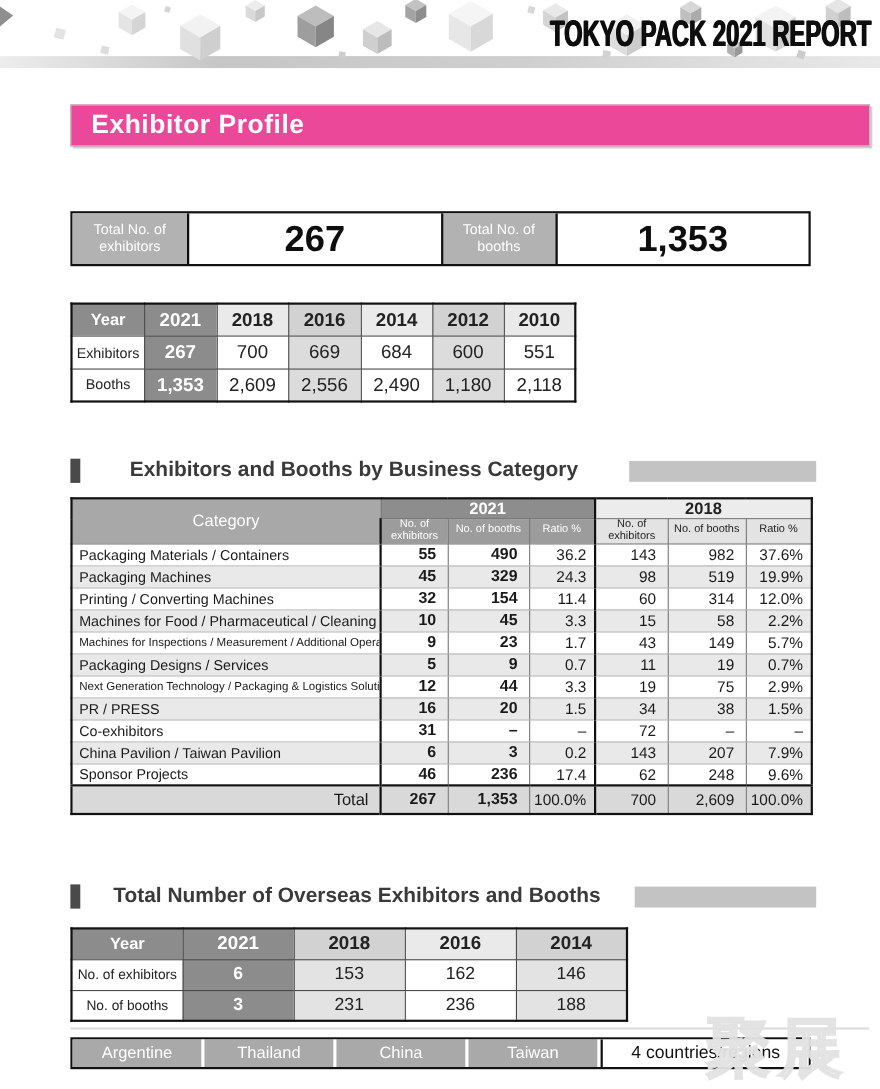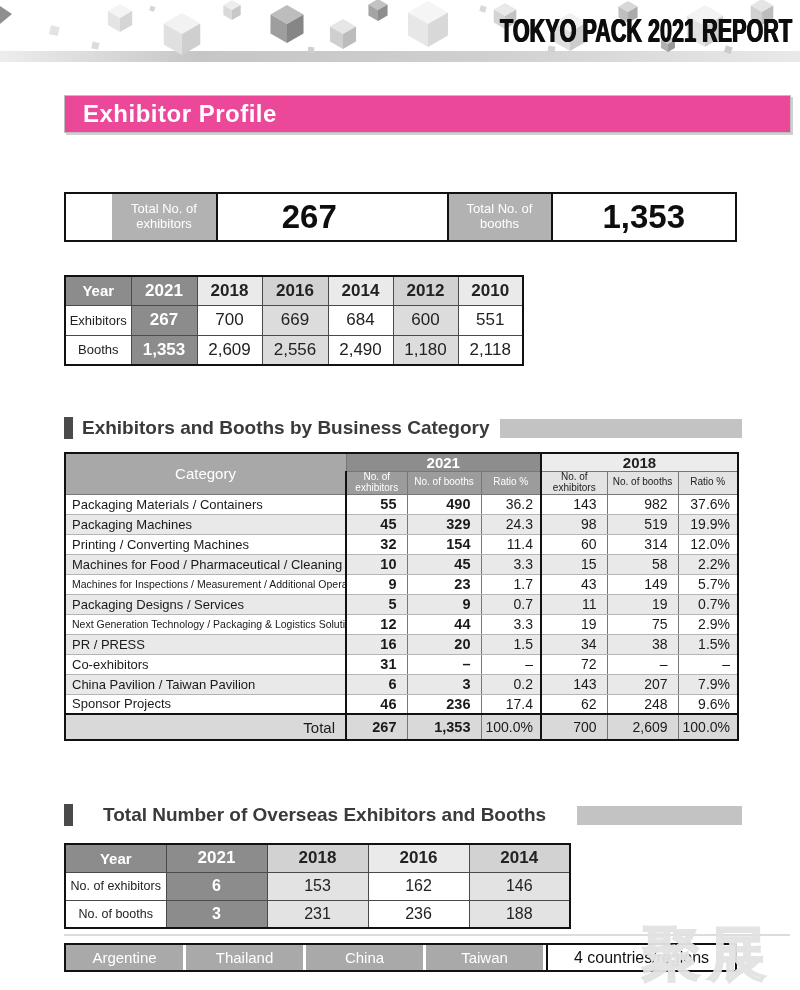--- a/index.html
+++ b/index.html
@@ -23,21 +23,21 @@
   .sec{position:absolute;left:64px;width:678px;height:22px;display:flex;align-items:center;}
   .sq{width:9px;height:22px;background:#4a4a4a;margin-right:9px;flex:none;}
   .sec-text{font-size:19px;font-weight:bold;color:#3a3a3a;white-space:nowrap;}
   .sec-bar{flex:1;height:19px;background:#c3c3c3;margin-left:10px;}
 
   
   .totals{position:absolute;left:64px;top:192px;width:673px;height:50px;display:flex;
     border:2px solid #111;box-sizing:border-box;background:#fff;}
   .tlabel{width:106px;flex:none;background:#b2b2b2;color:#fff;font-size:13px;line-height:1.15;
     display:flex;align-items:center;justify-content:center;text-align:center;padding:0 8px;
-    box-sizing:border-box;border-left:2px solid #111;border-right:2px solid #111;margin-left:46px;}
+    box-sizing:border-box;border-left:2px solid #111;border-right:2px solid #111;}
   .tlabel:first-child{border-left:none;}
   .tvalue{flex:1;display:flex;align-items:center;justify-content:center;
     font-size:33px;font-weight:bold;color:#0e0e0e;}
 
   
   table{border-collapse:collapse;table-layout:fixed;}
   th,td{box-sizing:border-box;padding:0;}
 
   
   .ytab{position:absolute;left:64px;border:2px solid #111;background:#fff;}
@@ -187,21 +187,21 @@
           <td class="dark">1,353</td>
           <td class="w">2,609</td>
           <td class="m">2,556</td>
           <td class="w">2,490</td>
           <td class="m">1,180</td>
           <td class="w">2,118</td>
         </tr>
       </tbody>
   </table>
 
-  <div class="sec" style="top:417px;">
+  <div class="sec" style="top:417px;gap:36px;">
     <span class="sq"></span>
     <span class="sec-text">Exhibitors and Booths by Business Category</span>
     <span class="sec-bar"></span>
   </div>
 
   <table id="cat-table">
     <colgroup>
         <col style="width:281px">
         <col style="width:61px">
         <col style="width:74px">

